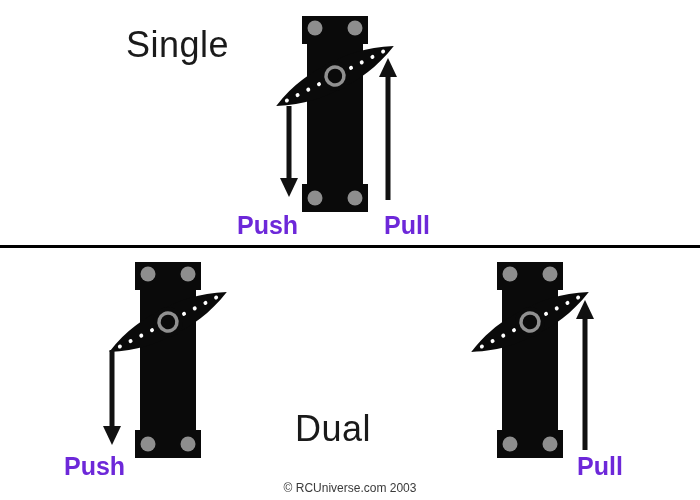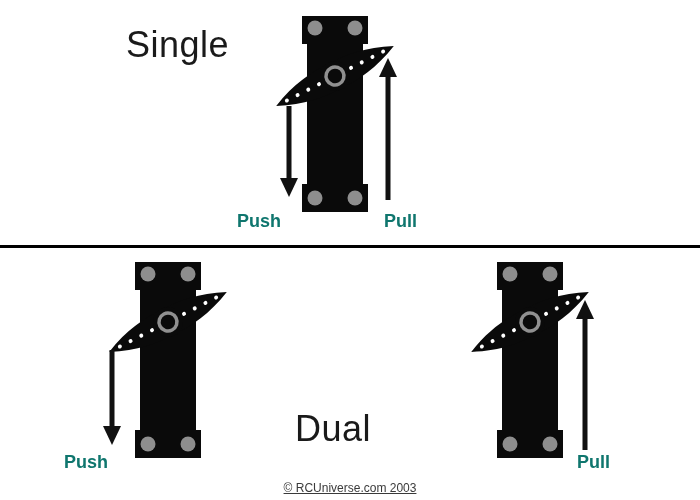--- a/index.html
+++ b/index.html
@@ -19,43 +19,42 @@
   .heading {
     position: absolute;
     margin: 0;
     font-size: 36px;
     font-weight: 500;
     color: #1a1a1a;
     letter-spacing: 0.5px;
   }
   .red-label {
     position: absolute;
-    font-size: 18px;
+    font-size: 25px;
     font-weight: bold;
-    color: #0f766e;
+    color: #6d28d9;
   }
   .abs { position: absolute; }
   .divider {
     position: absolute;
     left: 0;
     top: 245;
     top: 245px;
     width: 700px;
     height: 3px;
     background: #000000;
   }
   .copyright {
     position: absolute;
     left: 0;
     top: 481px;
     width: 700px;
     text-align: center;
     font-size: 12px;
     color: #3a3a3a;
-    text-decoration: underline;
   }
   .hidden-defs {
     position: absolute;
     width: 0;
     height: 0;
     overflow: hidden;
   }
 </style>
 </head>
 <body>

